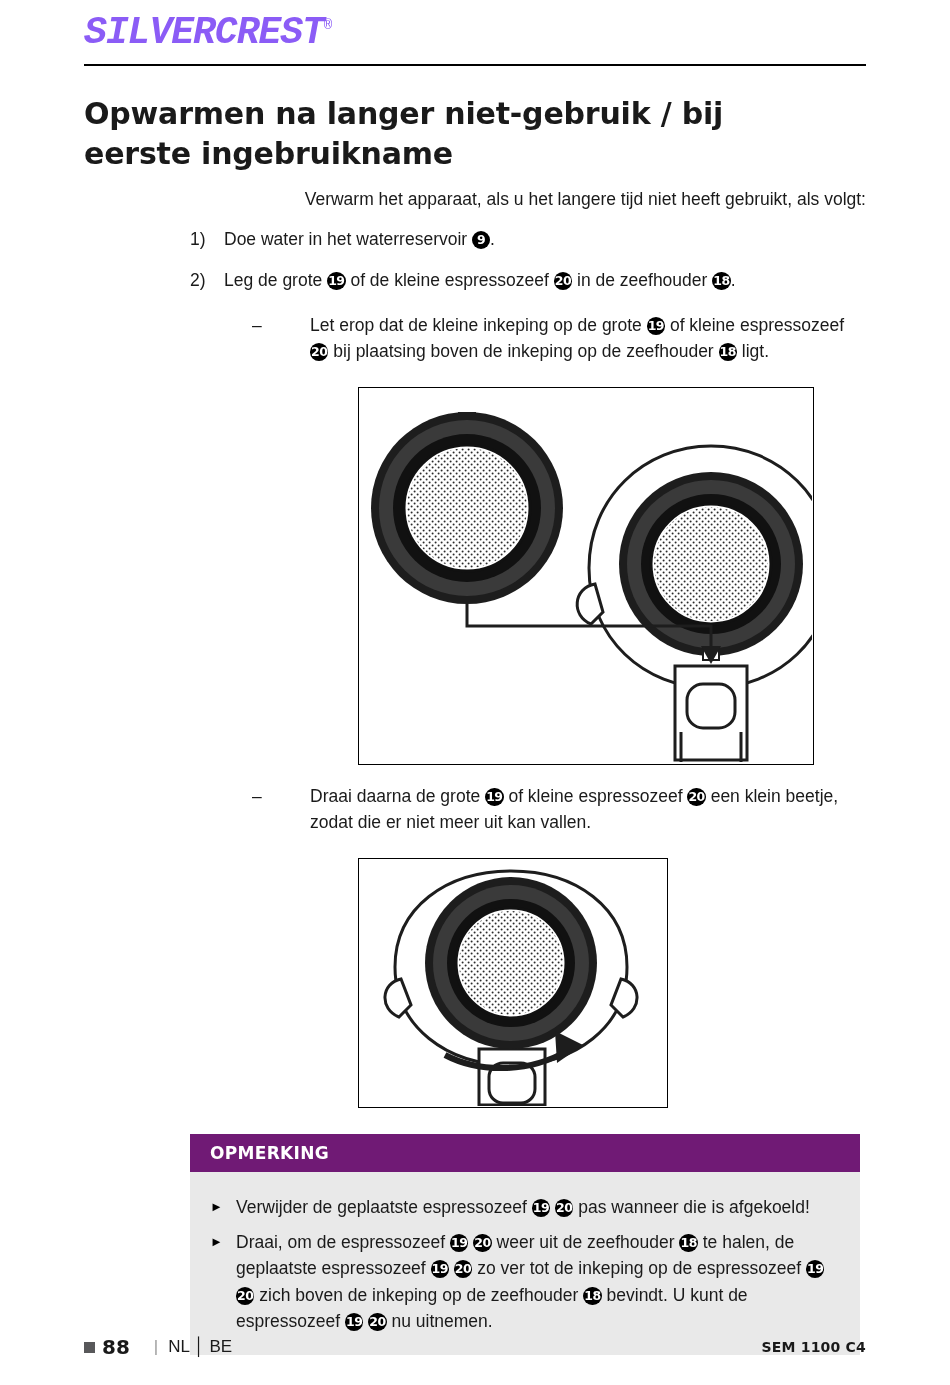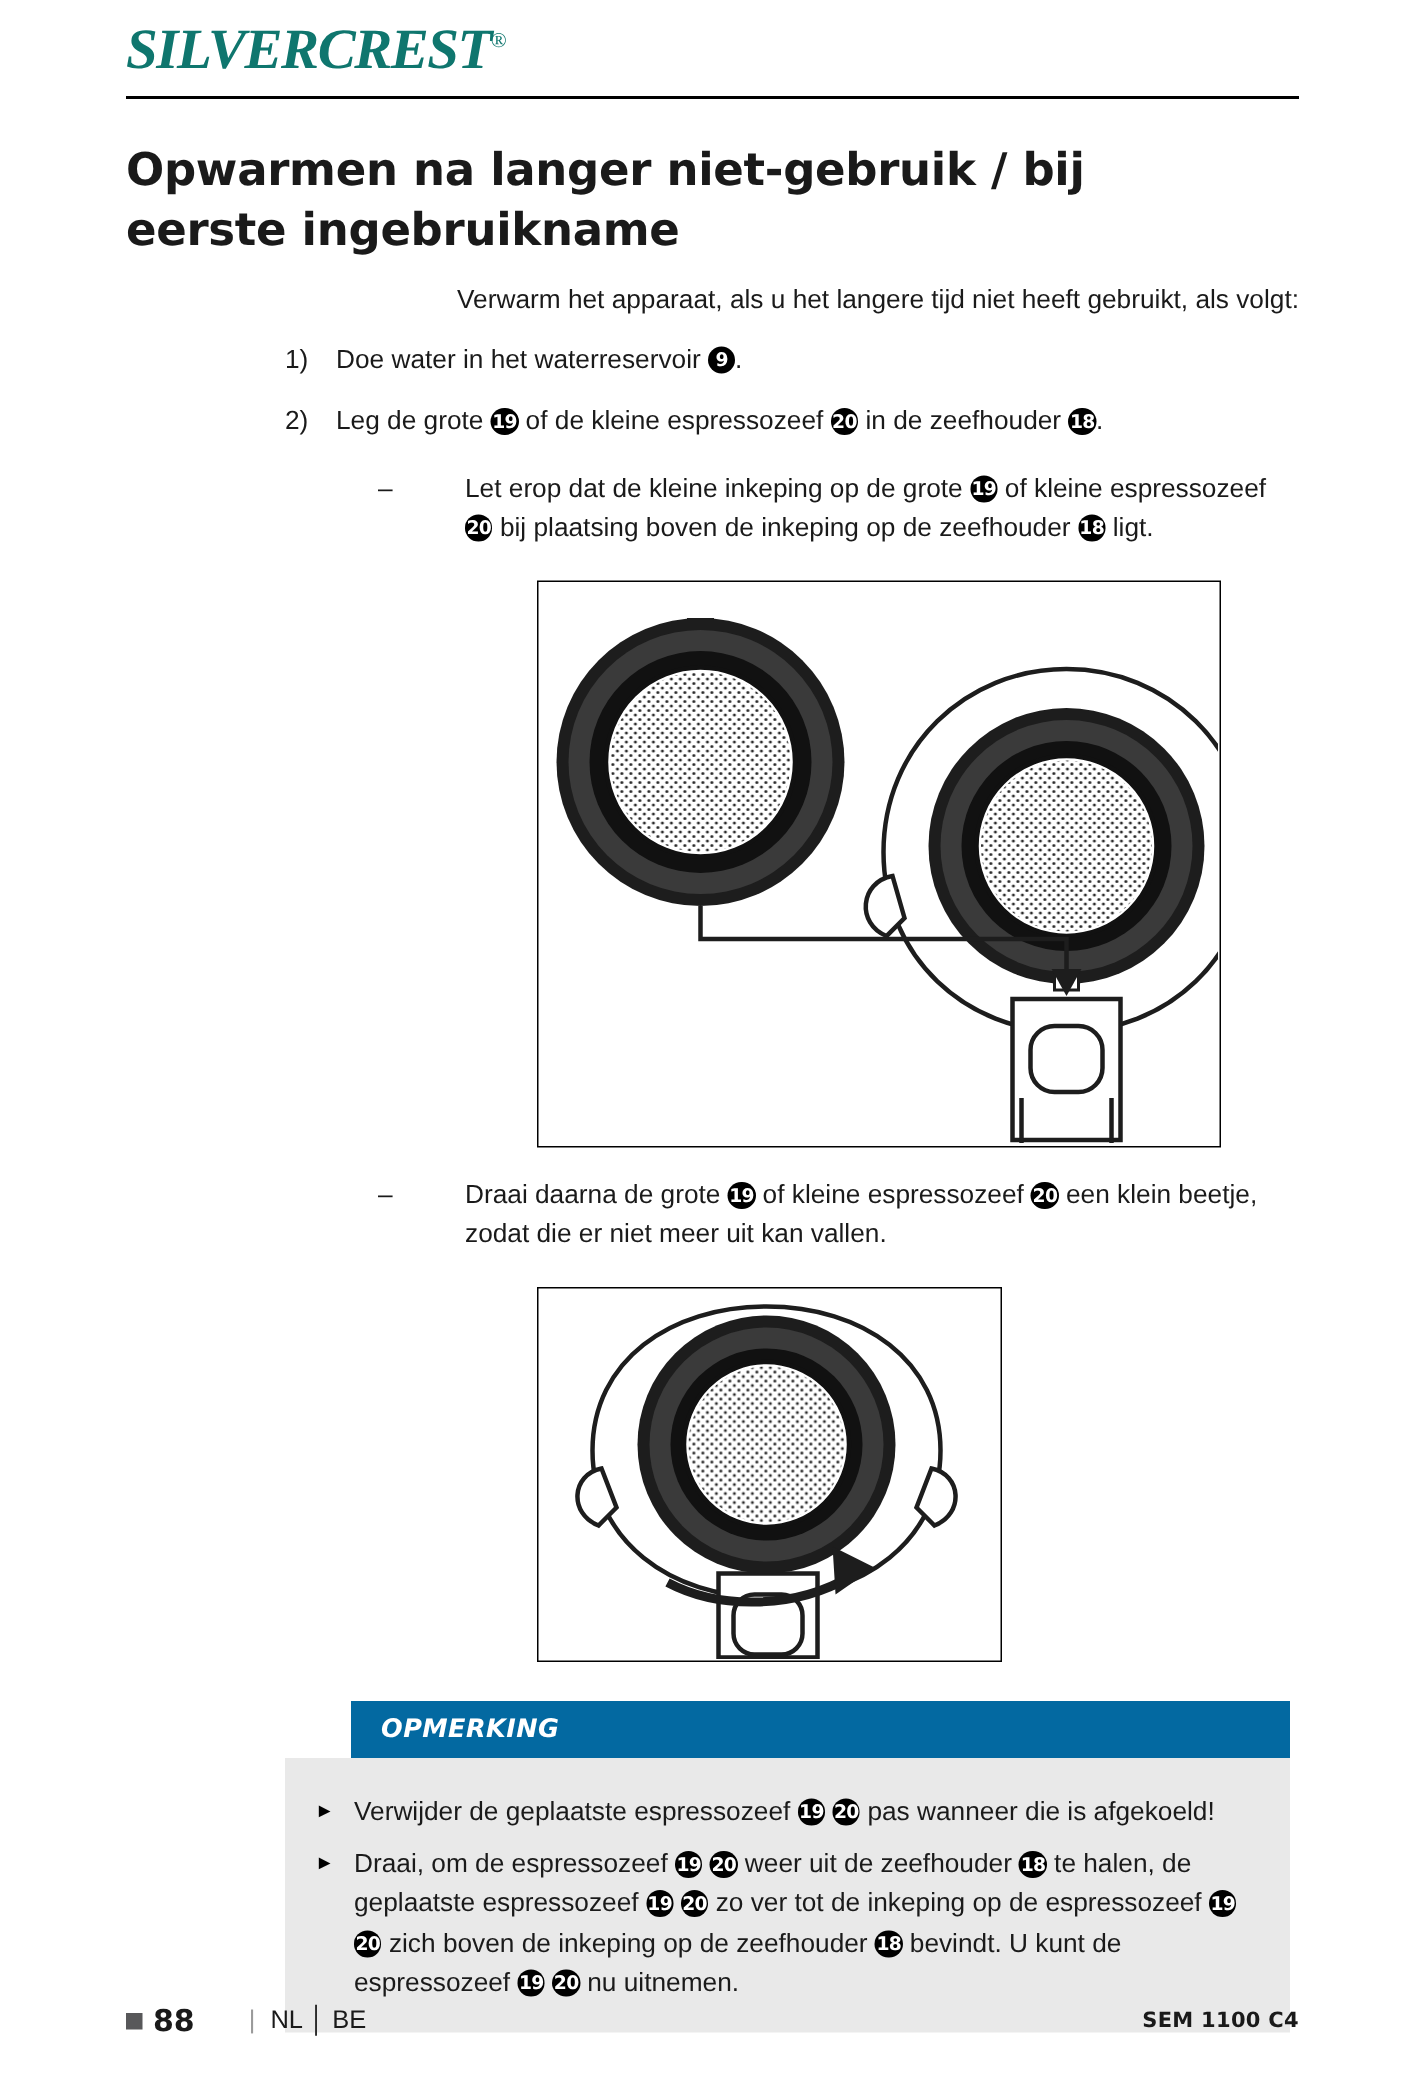--- a/index.html
+++ b/index.html
@@ -18,26 +18,26 @@
   .page {
     position: relative;
     width: 950px;
     height: 1385px;
     box-sizing: border-box;
     padding: 0 84px;
   }
   
   .brand {
     padding-top: 14px;
-    font-family: Liberation Serif, serif;
+    font-family: Liberation Mono, monospace;
     font-weight: bold;
     font-style: italic;
     font-size: 38px;
     letter-spacing: -1px;
-    color: #0f766e;
+    color: #8b5cf6;
     line-height: 1;
     white-space: nowrap;
   }
   .brand .reg {
     font-size: 14px;
     vertical-align: super;
     font-style: normal;
     font-weight: normal;
   }
   .rule {
@@ -127,29 +127,27 @@
     margin: 22px 0 0 168px;
     width: 310px;
     height: 250px;
   }
   
   .notebox {
     margin: 26px 0 0 106px;
     width: 670px;
   }
   .notehead {
-    background: #0369a1;
+    background: #701a75;
     color: #fff;
     font-family: "DejaVu Sans", sans-serif;
     font-weight: bold;
-    font-style: italic;
     font-size: 17px;
     letter-spacing: 0.3px;
     padding: 9px 0 9px 20px;
-    margin-left: 44px;
   }
   .notebody {
     background: #e9e9e9;
     padding: 14px 22px 20px 20px;
     font-size: 17.5px;
     line-height: 1.52;
   }
   .noteitem {
     display: flex;
     margin-top: 8px;
@@ -178,21 +176,21 @@
     width: 11px;
     height: 11px;
     background: #58585a;
     display: inline-block;
     margin-right: 7px;
   }
   .footer .pg {
     font-family: "DejaVu Sans", sans-serif;
     font-weight: bold;
     font-size: 20px;
-    margin-right: 26px;
+    margin-right: 14px;
   }
   .footer .sep {
     color: #9a9a9a;
     margin: 0 10px;
   }
   .footer .langs {
     font-size: 17px;
   }
   .footer .model {
     margin-left: auto;

